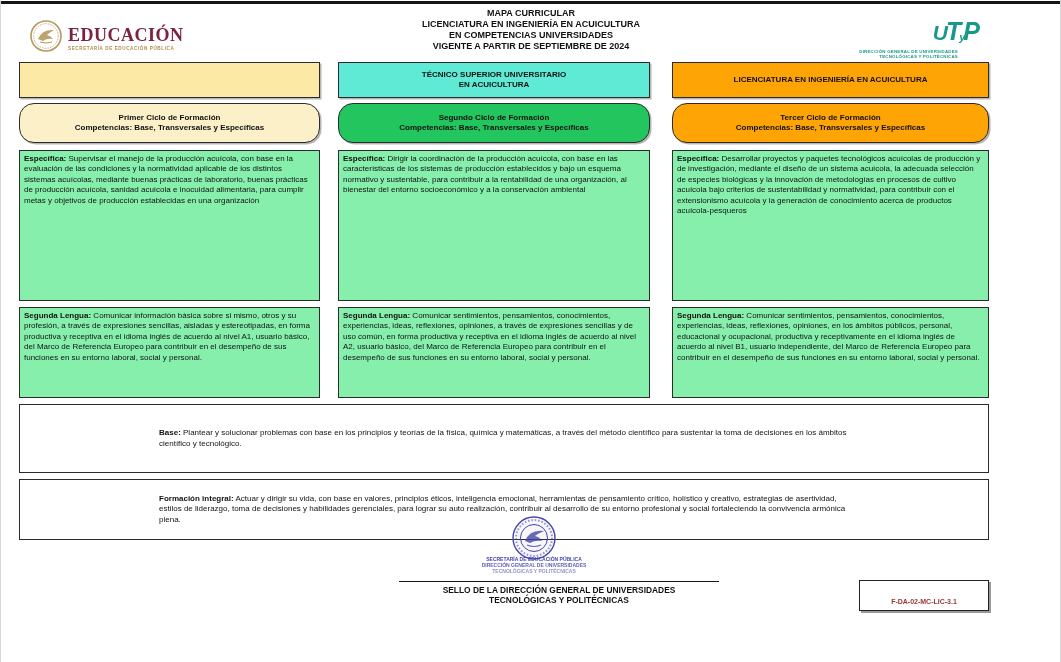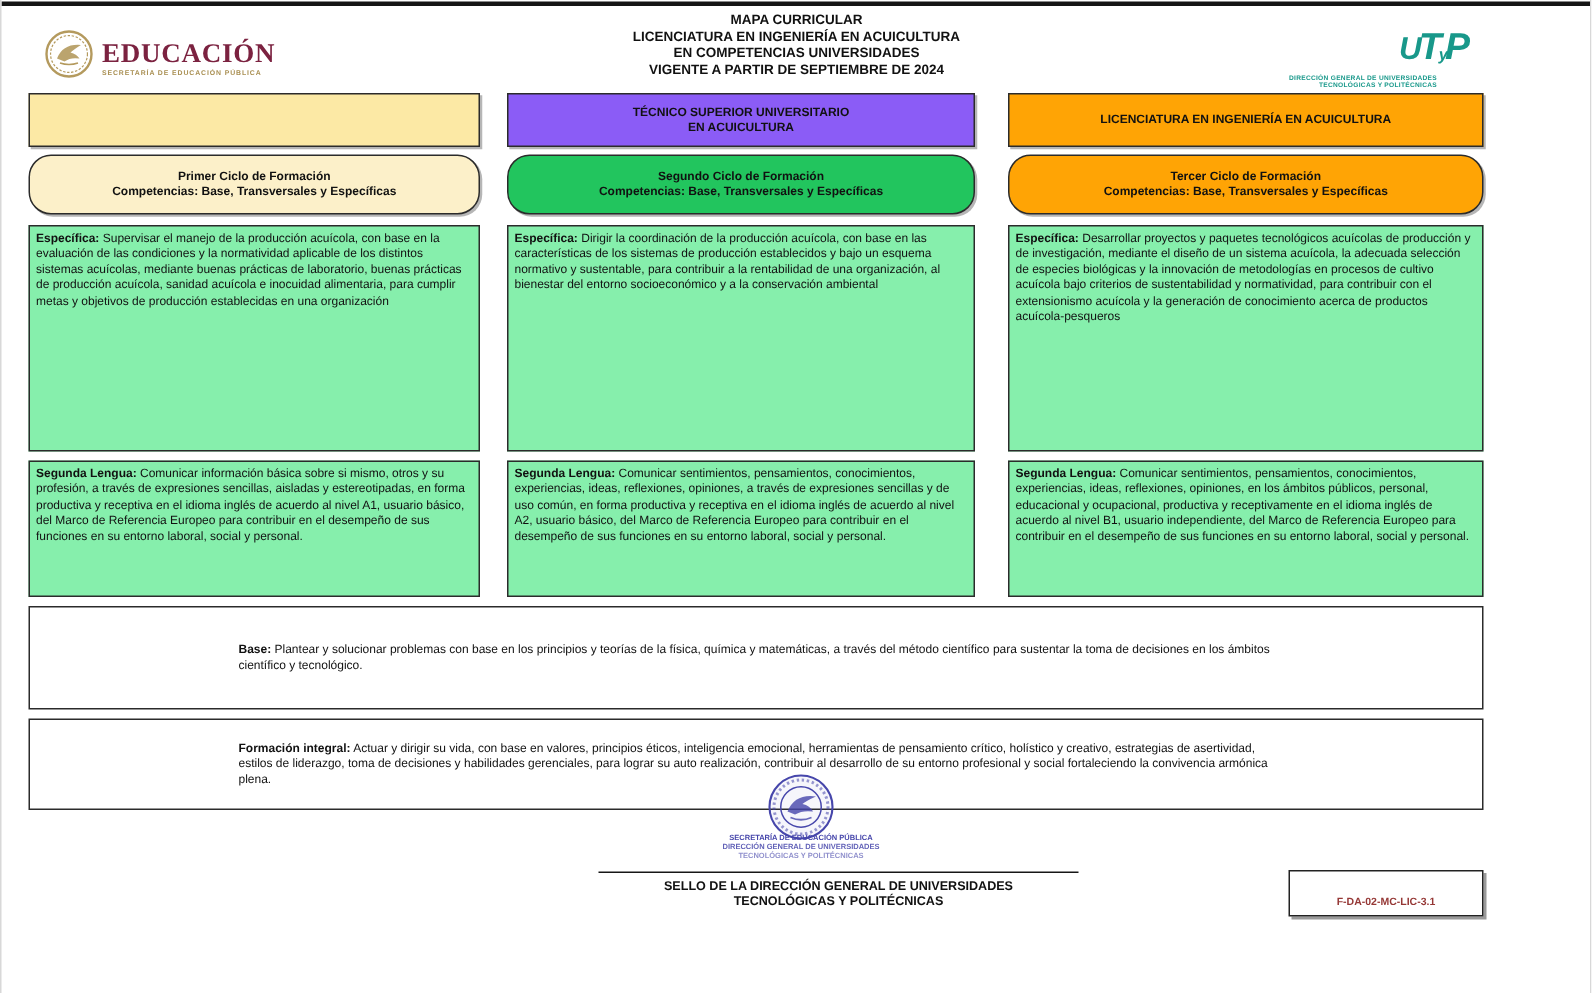--- a/index.html
+++ b/index.html
@@ -97,21 +97,21 @@
     </div>
     <div class="utp-sub">
       <div style="color: rgb(24, 152, 138);">DIRECCIÓN GENERAL DE UNIVERSIDADES</div>
       <div style="color: rgb(24, 152, 138);">TECNOLÓGICAS Y POLITÉCNICAS</div>
     </div>
   </div>
 
   <div class="hbox row-level c0" style="background-color: rgb(252, 233, 165);">
     <div></div>
   </div>
-  <div class="hbox row-level c1" style="background-color: #8b5cf6;">
+  <div class="hbox row-level c1" style="background-color: #5eead4;">
     <div>TÉCNICO SUPERIOR UNIVERSITARIO</div>
     <div>EN ACUICULTURA</div>
   </div>
   <div class="hbox row-level c2" style="background-color: rgb(255, 164, 5);">
     <div>LICENCIATURA EN INGENIERÍA EN ACUICULTURA</div>
   </div>
 
   <div class="hbox row-cycle c0" style="background-color: rgb(252, 240, 201);">
     <div>Primer Ciclo de Formación</div>
     <div>Competencias: Base, Transversales y Específicas</div>

